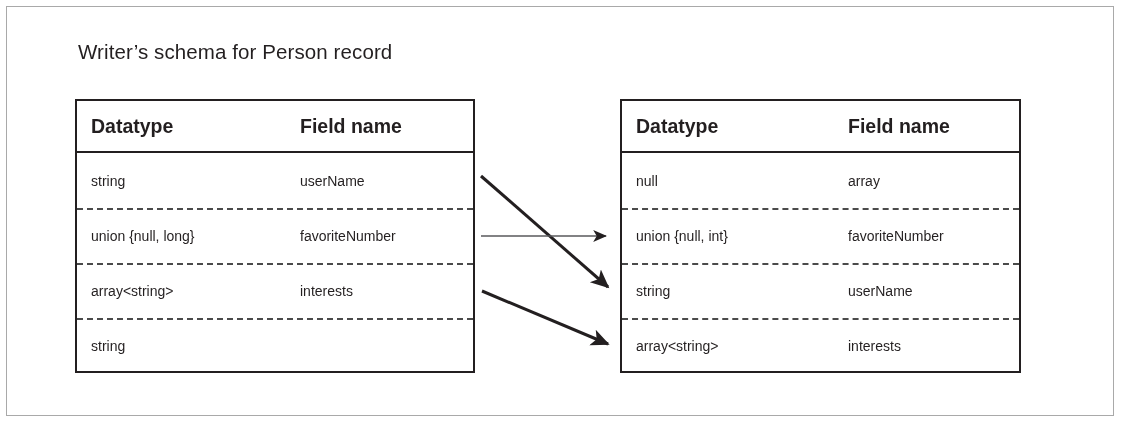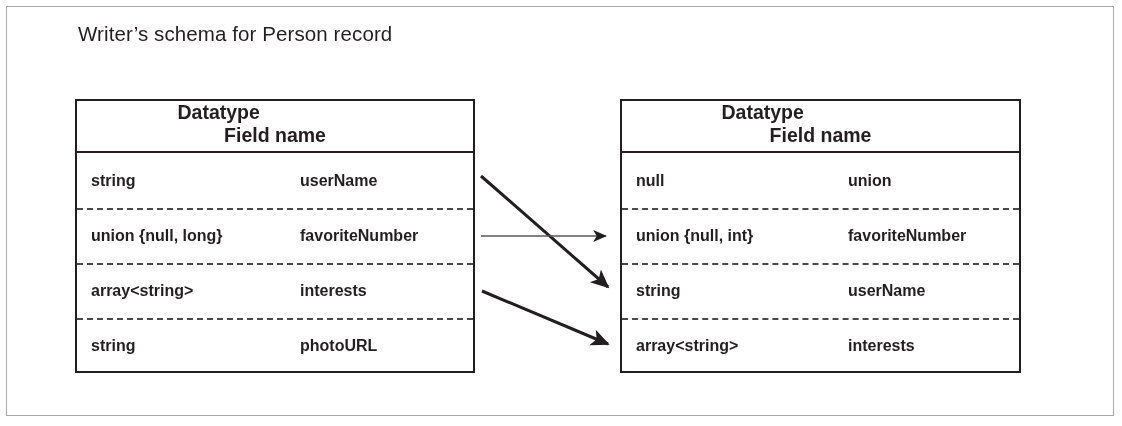--- a/index.html
+++ b/index.html
@@ -34,21 +34,21 @@
   }
 
   
   .caption {
     position: absolute;
     font-size: 20.5px;
     color: #231f20;
     letter-spacing: 0.1px;
     white-space: nowrap;
   }
-  .caption-writer { left: 78px;  top: 22px; }
+  .caption-writer { left: 78px;  top: 40px; }
   .caption-reader { left: 623px; top: 36px; }
 
   
   .schema-table {
     position: absolute;
     box-sizing: border-box;
     border: 2.5px solid #231f20;
     background: #ffffff;
   }
   .table-writer {
@@ -67,38 +67,36 @@
   .trow {
     position: relative;
     display: flex;
     align-items: center;
     height: 55px;
     box-sizing: border-box;
   }
   .trow.header {
     height: 52px;
     border-bottom: 2.5px solid #231f20;
-    flex-direction: column;
   }
   .trow.dashed-top::before {
     content: "";
     position: absolute;
     left: 0;
     right: 0;
     top: 0;
     height: 0;
     border-top: 2px dashed #4a4a4a;
   }
 
   .cell {
-    font-size: 16px;
+    font-size: 14px;
     color: #231f20;
     white-space: nowrap;
     overflow: hidden;
-    font-weight: bold;
   }
   .cell-type { padding-left: 14px; }
   .header .cell { font-weight: bold; font-size: 19.5px; }
 
   
   .table-writer .cell-type  { width: 209px; }
   .table-writer .cell-field { width: auto; }
   .table-reader .cell-type  { width: 212px; }
   .table-reader .cell-field { width: auto; }
 
@@ -137,34 +135,33 @@
       <div class="cell cell-field">favoriteNumber</div>
     </div>
 
     <div class="trow dashed-top">
       <div class="cell cell-type">array&lt;string&gt;</div>
       <div class="cell cell-field">interests</div>
     </div>
 
     <div class="trow dashed-top">
       <div class="cell cell-type">string</div>
-      <div class="cell cell-field">photoURL</div>
     </div>
   </div>
 
 
   <div class="schema-table table-reader">
     <div class="trow header">
       <div class="cell cell-type">Datatype</div>
       <div class="cell cell-field">Field name</div>
     </div>
 
     <div class="trow">
       <div class="cell cell-type">null</div>
-      <div class="cell cell-field">union</div>
+      <div class="cell cell-field">array</div>
     </div>
 
     <div class="trow dashed-top">
       <div class="cell cell-type">union {null, int}</div>
       <div class="cell cell-field">favoriteNumber</div>
     </div>
 
     <div class="trow dashed-top">
       <div class="cell cell-type">string</div>
       <div class="cell cell-field">userName</div>

